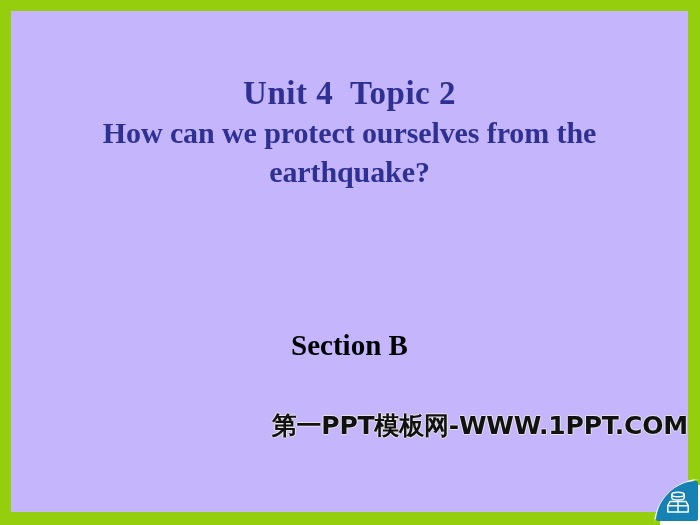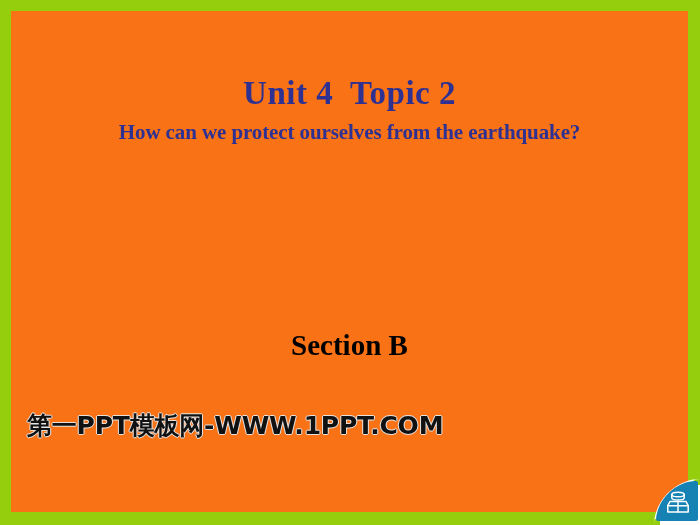--- a/index.html
+++ b/index.html
@@ -24,21 +24,21 @@
     overflow: hidden;
   }
 
   
   .stage {
     position: absolute;
     left: 11px;
     top: 11px;
     right: 12px;
     bottom: 13px;
-    background: #f97316;
+    background: #c4b5fd;
     overflow: hidden;
   }
 
   
   .title-block {
     position: absolute;
     left: 0;
     right: 0;
     top: 62px;
     text-align: center;
@@ -49,21 +49,21 @@
   }
 
   .title-line-1 {
     font-size: 33px;
     line-height: 40px;
     letter-spacing: 0.5px;
     white-space: pre;
   }
 
   .title-line-2 {
-    font-size: 21px;
+    font-size: 30px;
     line-height: 39px;
     letter-spacing: -0.1px;
     padding: 0 18px;
   }
 
   
   .section-label {
     position: absolute;
     left: 0;
     right: 0;
@@ -73,24 +73,24 @@
     font-family: "Liberation Serif", "DejaVu Serif", serif;
     font-weight: bold;
     font-size: 29px;
     line-height: 36px;
     margin-top: 44px;
   }
 
   
   .watermark {
     position: absolute;
-    left: 16px;
+    left: 8px;
     right: 0;
     top: 398px;
-    text-align: left;
+    text-align: right;
     font-family: "DejaVu Sans", "Liberation Sans", sans-serif;
     font-weight: bold;
     font-size: 25px;
     line-height: 34px;
     color: #111111;
     letter-spacing: -0.2px;
     text-shadow:
        1px  0   0 rgba(230,230,230,0.95),
       -1px  0   0 rgba(230,230,230,0.95),
        0    1px 0 rgba(230,230,230,0.95),

